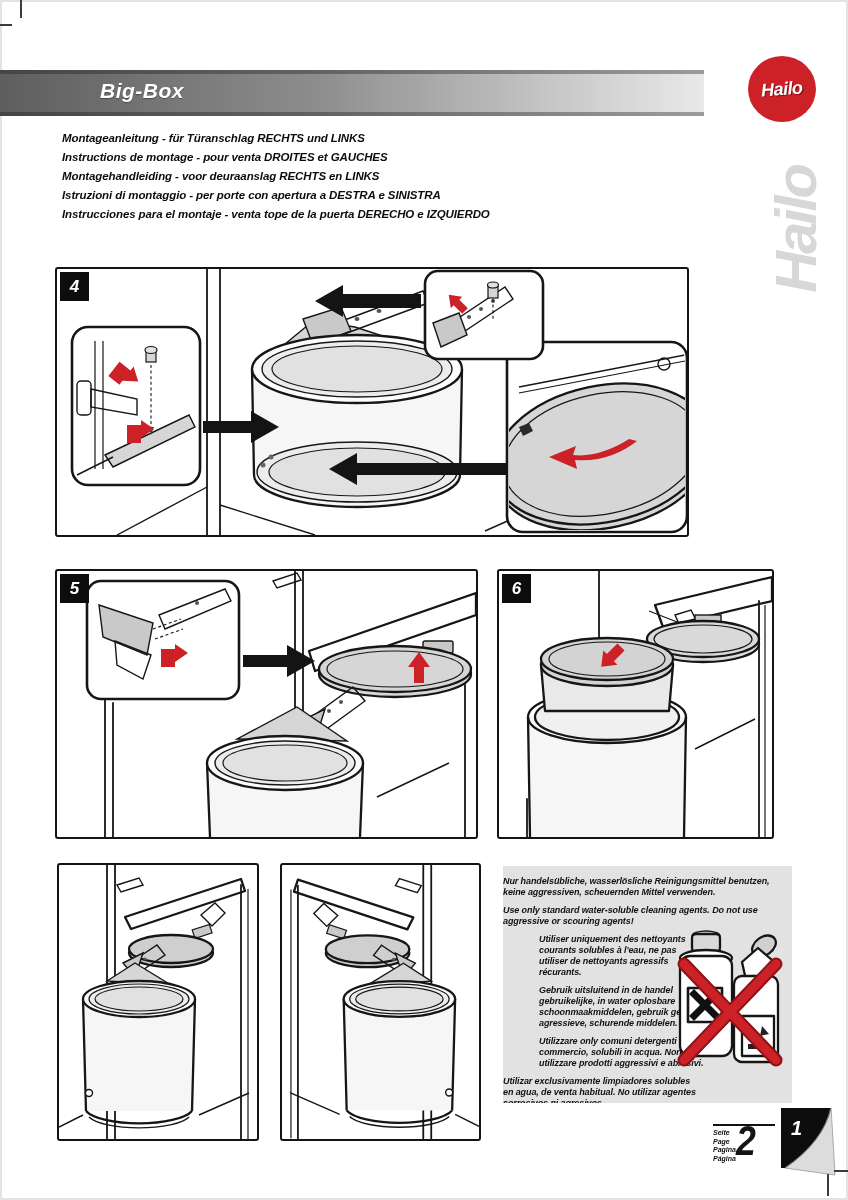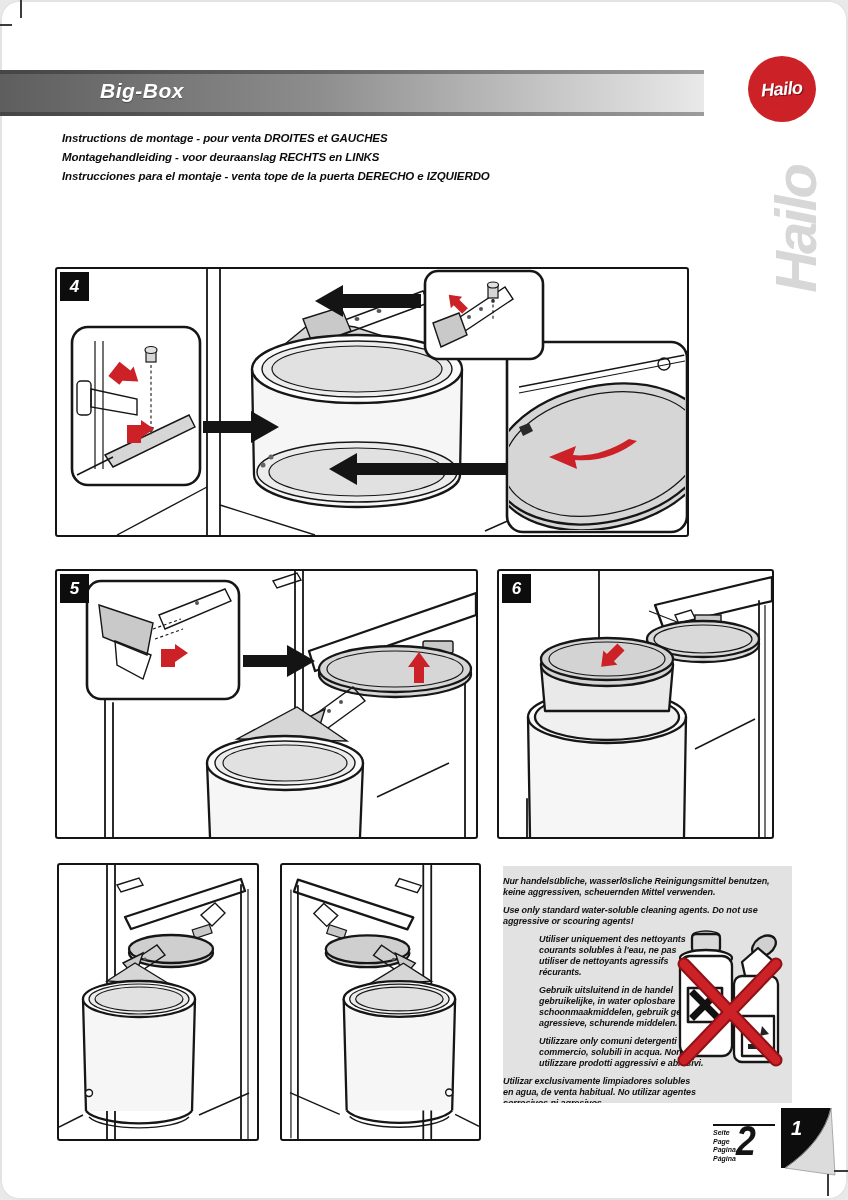--- a/index.html
+++ b/index.html
@@ -1,17 +1,17 @@
 <!DOCTYPE html>
 <html><head>
 <meta charset="utf-8">
 <style>
   html,body{margin:0;padding:0;background:#e9e9e9;}
   .page{position:relative;width:848px;height:1200px;background:#fff;overflow:hidden;
-        font-family:"Liberation Sans",sans-serif;box-shadow:inset 0 0 0 2px #e3e3e3;border-radius:19px;}
+        font-family:"Liberation Sans",sans-serif;box-shadow:inset 0 0 0 2px #e3e3e3;}
   .abs{position:absolute;}
 
   
   .crop{background:#3c3c3c;}
 
   
   .hbar{left:0;top:70px;width:704px;height:46px;
         background:linear-gradient(90deg,#5e5e5e 0%,#8d8d8d 45%,#c9c9c9 80%,#e9e9e9 100%);
         box-shadow:inset 0 4px 0 rgba(30,30,30,.38), inset 0 -4px 0 rgba(30,30,30,.38);}
   .hbar span{position:absolute;top:9px;color:#fff;font-style:italic;font-weight:700;
@@ -88,22 +88,24 @@
   </div>
 
   <div class="abs logo">
     <span>Hailo</span>
   </div>
   <div class="abs wm">
     <span>Hailo</span>
   </div>
 
   <div class="abs intro">
+    <div>Montageanleitung - für Türanschlag RECHTS und LINKS</div>
     <div>Instructions de montage - pour venta DROITES et GAUCHES</div>
     <div>Montagehandleiding - voor deuraanslag RECHTS en LINKS</div>
+    <div>Istruzioni di montaggio - per porte con apertura a DESTRA e SINISTRA</div>
     <div>Instrucciones para el montaje - venta tope de la puerta DERECHO e IZQUIERDO</div>
   </div>
 
   <div class="abs panel p4">
     <svg viewBox="0 0 630 266">
       <g>
         <path class="ln" d="M150,0 V266 M163,0 V266"></path>
         <path class="l14" d="M60,266 L150,218 M163,236 L258,266 M428,262 L572,198"></path>
       </g>
       <g>

